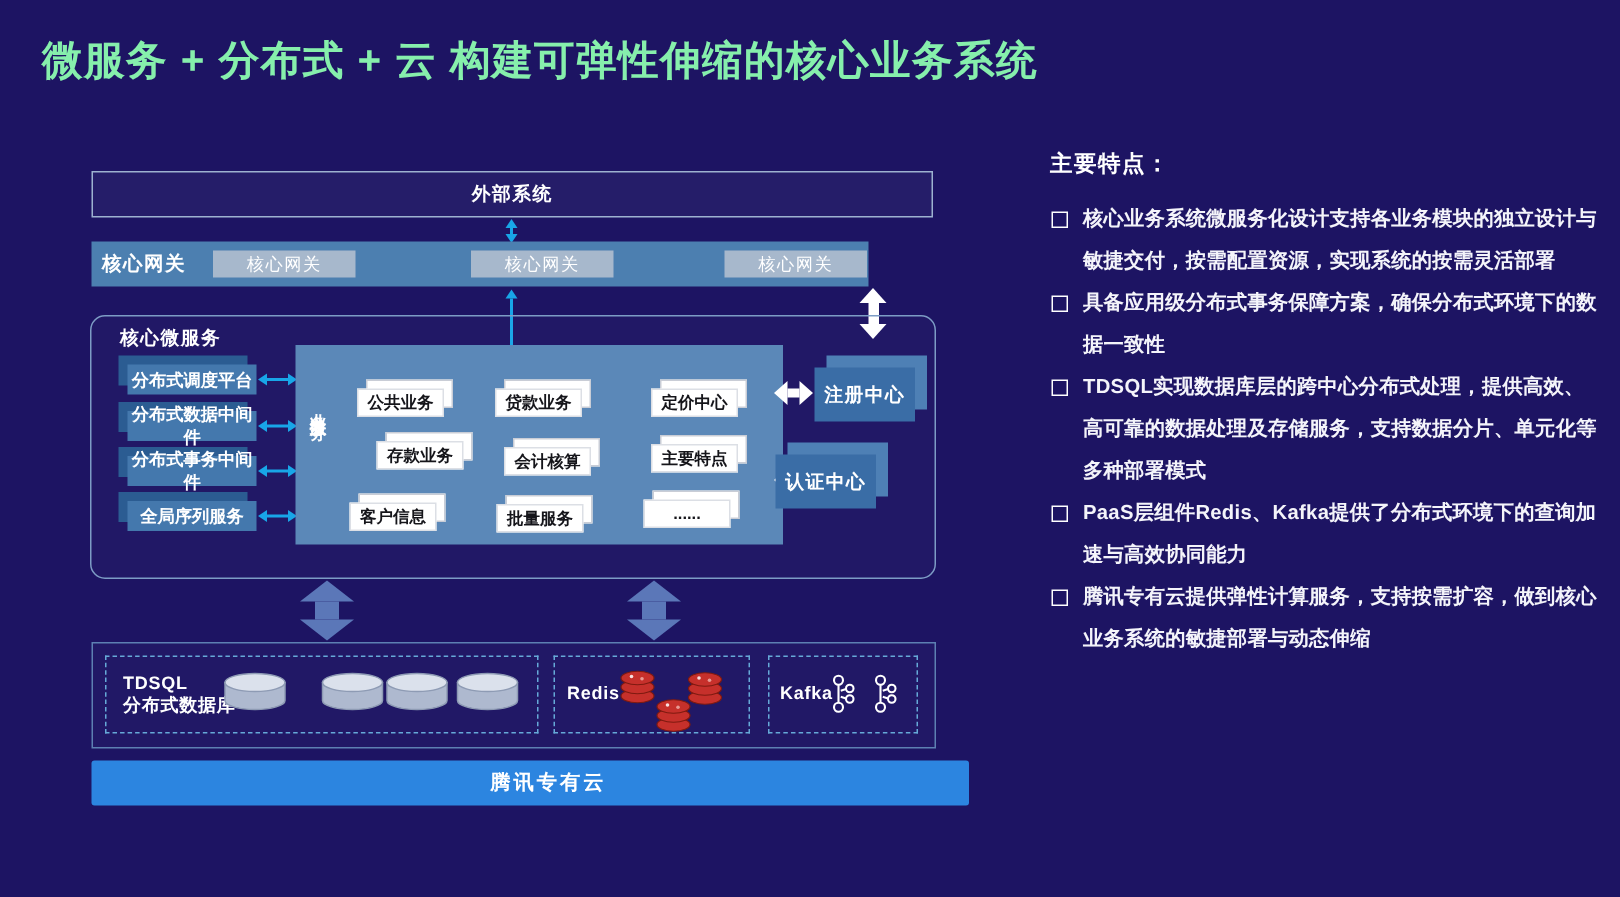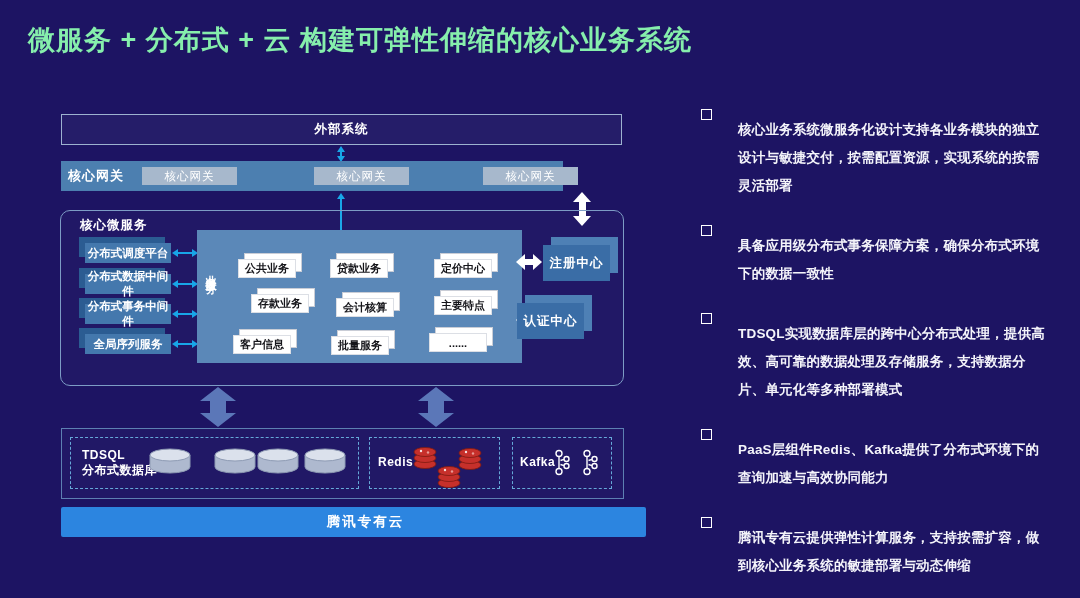--- a/index.html
+++ b/index.html
@@ -18,21 +18,21 @@
   .abs{position:absolute;}
   
   .ext-box{
     left:61px;top:114px;width:559px;height:29px;
     border:1px solid #9db2d0;background:rgba(255,255,255,0.04);
     display:flex;align-items:center;justify-content:center;
     font-size:12.5px;font-weight:bold;letter-spacing:1px;
   }
   
   .gw-bar{
-    left:61px;top:161px;width:502px;height:30px;background:#4c7fb0;
+    left:61px;top:161px;width:502px;height:30px;background:#4c7fb0;padding-left:16px;
   }
   .gw-label{
     position:absolute;left:7px;top:0;height:30px;display:flex;align-items:center;
     font-size:13px;font-weight:bold;letter-spacing:1px;
   }
   .gw-node{
     position:absolute;top:6px;width:95px;height:18px;background:#a7b8cc;
     display:flex;align-items:center;justify-content:center;
     font-size:11.5px;color:#fff;letter-spacing:1px;
   }
@@ -111,21 +111,21 @@
     font-size:13.5px;font-weight:bold;letter-spacing:2px;padding-left:24px;
   }
   
   .features{position:absolute;left:700px;top:100px;width:366px;}
   .features h2{margin:0 0 13px 0;font-size:15px;font-weight:bold;letter-spacing:1px;}
   .feat{display:flex;align-items:flex-start;}
   .feat .bullet{
     flex:0 0 auto;width:9px;height:9px;border:1.5px solid #fff;margin:9px 10px 0 1px;
   }
   .feat p{
-    margin:16px;width:345px;font-size:13.5px;line-height:28px;font-weight:600;
+    margin:0;width:345px;font-size:13.5px;line-height:28px;font-weight:600;
     letter-spacing:0.2px;color:#f4f4fa;
   }
   svg{display:block;}
 </style>
 </head>
 <body>
 
 <div class="canvas">
 
   <h1 class="title">微服务 + 分布式 + 云 构建可弹性伸缩的核心业务系统</h1>
@@ -328,20 +328,21 @@
           <line x1="6" y1="7.5" x2="6" y2="19.5"></line>
           <line x1="7.5" y1="11.5" x2="11" y2="10.3"></line>
           <line x1="7.5" y1="15.5" x2="11" y2="16.7"></line>
         </g>
       </svg>
 
     <div class="abs cloud-bar">腾讯专有云</div>
   </div>
 
   <div class="features">
+    <h2>主要特点：</h2>
     <div class="feat">
         <span class="bullet"></span>
         <p>核心业务系统微服务化设计支持各业务模块的独立设计与敏捷交付，按需配置资源，实现系统的按需灵活部署</p>
       </div>
     <div class="feat">
         <span class="bullet"></span>
         <p>具备应用级分布式事务保障方案，确保分布式环境下的数据一致性</p>
       </div>
     <div class="feat">
         <span class="bullet"></span>

